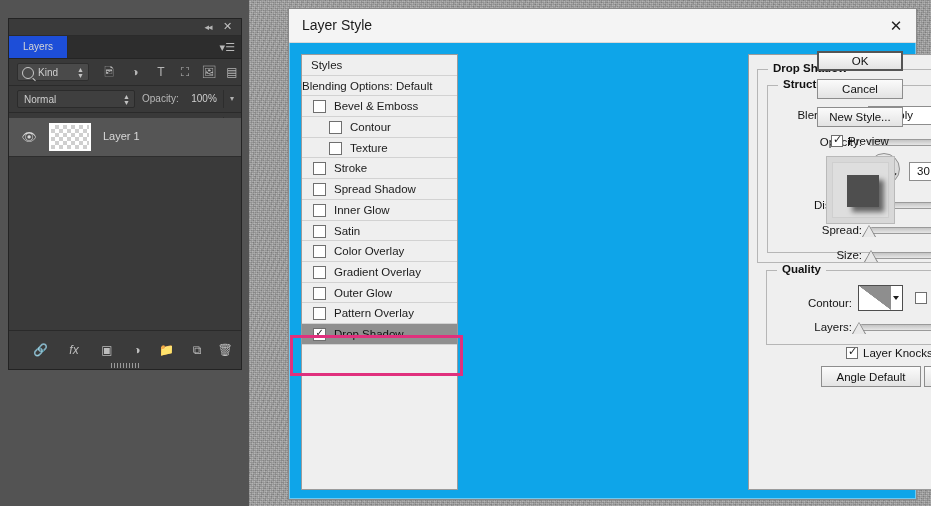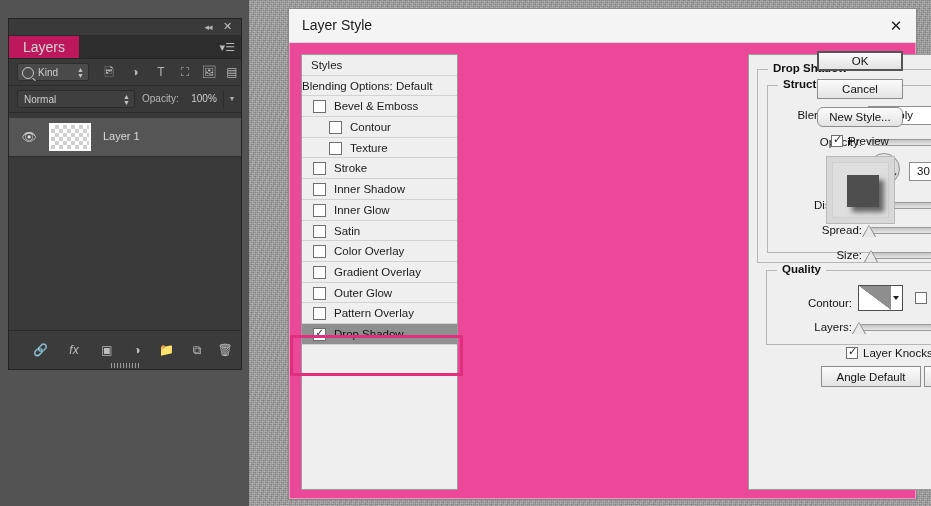--- a/index.html
+++ b/index.html
@@ -39,21 +39,21 @@
   }
   .lp-close{
     position:absolute;right:7px;top:1px;width:13px;height:13px;color:#c2c2c2;
     font-size:11px;line-height:13px;text-align:center;
   }
   .lp-tabs{
     position:relative;height:22px;background:#2d2d2d;border-bottom:1px solid #242424;
   }
   .lp-tab{
     position:absolute;left:0;top:0;height:22px;padding:0 14px;line-height:22px;
-    background:#be185d;color:#d6d6d6;font-size:14px;border-right:1px solid #2a2a2a;
+    background:#1d4ed8;color:#d6d6d6;font-size:10px;border-right:1px solid #2a2a2a;
   }
   .lp-menu{
     position:absolute;right:6px;top:4px;color:#b9b9b9;font-size:11px;line-height:14px;
   }
 
   .lp-row{
     position:relative;height:24px;border-bottom:1px solid #2a2a2a;background:#393939;
   }
   .lp-filter{height:26px;}
   .lp-kind{
@@ -133,21 +133,21 @@
     font-size:12px;color:#bdbdbd;
   }
   .lp-grip{
     position:absolute;left:50%;margin-left:-14px;bottom:1px;width:28px;height:5px;
     background:repeating-linear-gradient(90deg,#9a9a9a 0 1px,transparent 1px 3px);
   }
 
   
   .dialog{
     position:absolute;left:288px;top:8px;width:627px;height:490px;
-    background:#ec4899;border:1px solid #8a8a8a;
+    background:#0ea5e9;border:1px solid #8a8a8a;
     box-shadow:0 0 0 1px rgba(255,255,255,.4) inset;
   }
   .dlg-title{
     position:absolute;left:0;top:0;right:0;height:33px;background:#f4f4f4;
     border-bottom:1px solid #d9d9d9;
   }
   .dlg-title-text{
     position:absolute;left:13px;top:8px;font-size:14px;color:#1a1a1a;
   }
   .dlg-close{
@@ -394,21 +394,21 @@
         <div class="style-row sr-sub">
           <span class="style-cb"></span>
           <span class="lab">Texture</span>
         </div>
         <div class="style-row sr-item">
           <span class="style-cb"></span>
           <span class="lab">Stroke</span>
         </div>
         <div class="style-row sr-item">
           <span class="style-cb"></span>
-          <span class="lab">Inner Shadow</span>
+          <span class="lab">Spread Shadow</span>
         </div>
         <div class="style-row sr-item">
           <span class="style-cb"></span>
           <span class="lab">Inner Glow</span>
         </div>
         <div class="style-row sr-item">
           <span class="style-cb"></span>
           <span class="lab">Satin</span>
         </div>
         <div class="style-row sr-item">
@@ -516,21 +516,21 @@
       </div>
     </div>
   </div>
 
   <div class="btn default" style="left:817px;top:51px;width:86px;height:20px;">
     <span>OK</span>
   </div>
   <div class="btn" style="left:817px;top:79px;width:86px;height:20px;">
     <span>Cancel</span>
   </div>
-  <div class="btn" style="left:817px;top:107px;width:86px;height:20px;border-radius:6px;">
+  <div class="btn" style="left:817px;top:107px;width:86px;height:20px;">
     <span>New Style...</span>
   </div>
   <div class="checkbox" style="left:831px;top:135px;">
     <span class="ck">✓</span>
   </div>
   <div class="cb-label" style="left:848px;top:135px;">Preview</div>
   <div class="preview-box">
     <div class="preview-inner">
       <div class="preview-sq"></div>
     </div>

